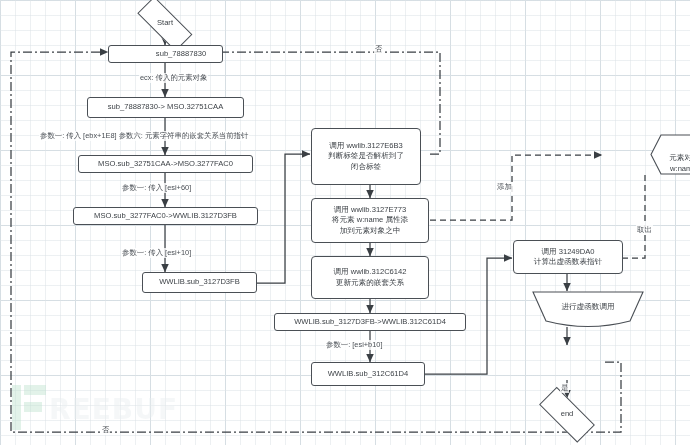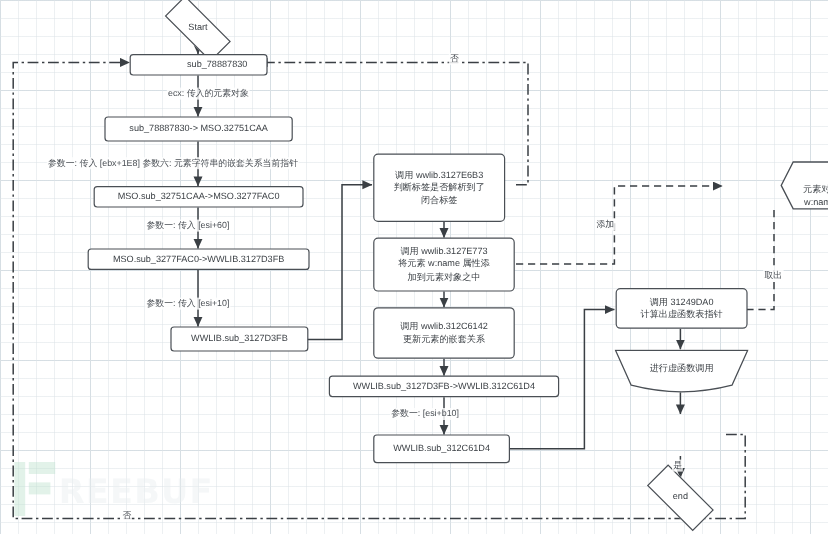--- a/index.html
+++ b/index.html
@@ -58,21 +58,21 @@
     background:#fff;
     z-index:1;
   }
 
   
   .hex{background:transparent;}
   .hex .hlabel{position:relative;z-index:2;white-space:pre-line;}
   .hex svg{position:absolute;left:0;top:0;z-index:1;}
 
   
-  .fan{background:transparent;}
+  .fan{background:transparent;margin-left:20px;}
   .fan .flabel{position:relative;z-index:2;}
   .fan svg{position:absolute;left:0;top:0;z-index:1;}
 
   
   .term{
     border:1.1px solid #4a4f55;
     border-radius:50% / 50%;
     background:#fff;
     white-space:nowrap;
   }

